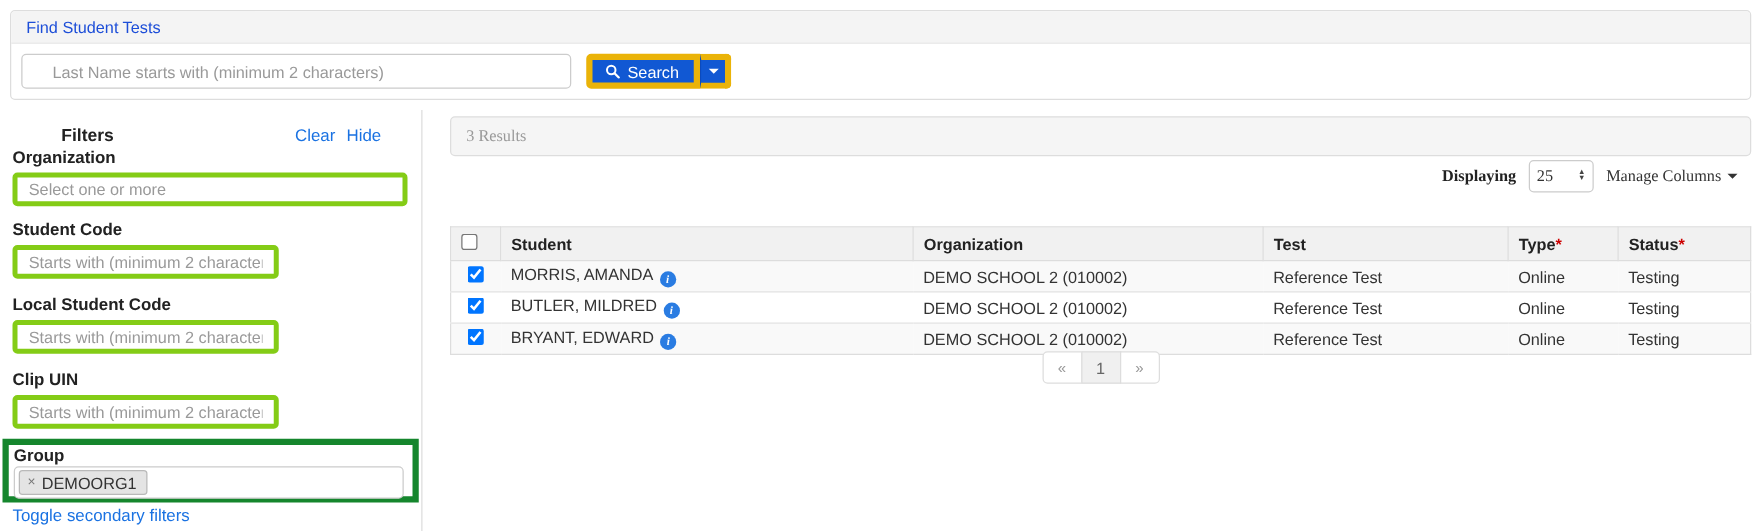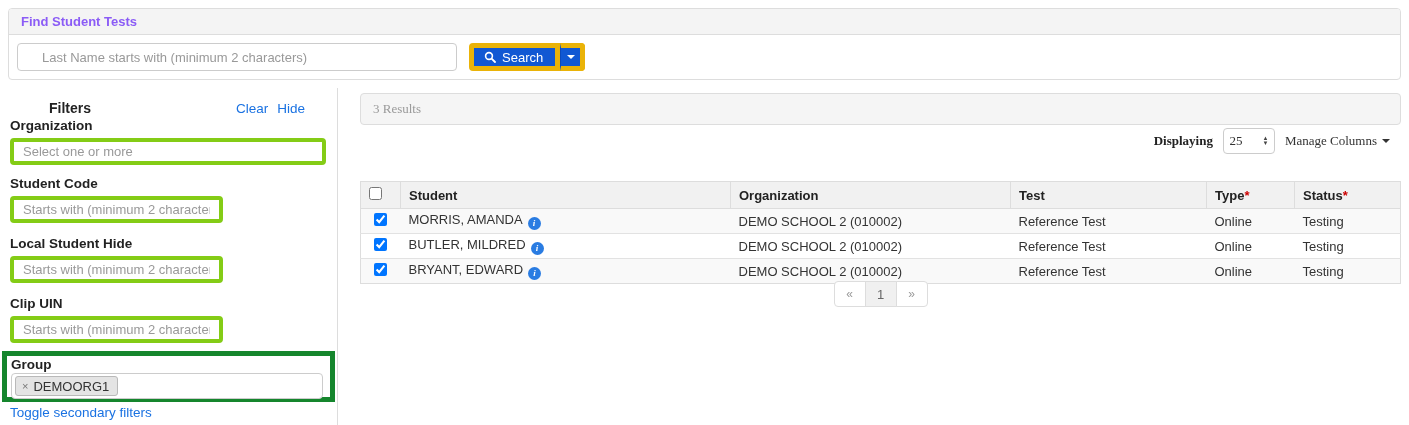--- a/index.html
+++ b/index.html
@@ -10,21 +10,21 @@
     font-size:13px; color:#333;
   }
   
   .top-panel {
     position:absolute; left:8px; top:8px; right:8px; height:72px;
     border:1px solid #ddd; border-radius:4px; background:#fff;
   }
   .panel-heading {
     height:26px; line-height:25px; padding:0 12px; background:#f4f4f4;
     border-bottom:1px solid #ddd; border-radius:3px 3px 0 0;
-    font-weight:bold; color:#8b5cf6;
+    font-weight:normal; color:#1d4ed8;
   }
   .panel-body { position:relative; height:44px; }
   .search-input {
     position:absolute; left:8px; top:8px; width:440px; height:28px;
     border:1px solid #ccc; border-radius:4px; padding:0 24px;
     font-family:inherit; font-size:13px; color:#333; outline:none;
   }
   .search-input::placeholder { color:#999; opacity:1; }
   .btn-group { position:absolute; left:460px; top:8px; height:28px; display:flex; }
   .btn {
@@ -174,21 +174,21 @@
         <a class="link">Hide</a>
       </span>
     </div>
 
     <div class="f-label" style="top:30px">Organization</div>
     <input class="f-input w-wide" style="top: 50px;" type="text" placeholder="Select one or more">
 
     <div class="f-label" style="top:88px">Student Code</div>
     <input class="f-input w-mid" style="top: 108px;" type="text" placeholder="Starts with (minimum 2 characters)">
 
-    <div class="f-label" style="top:148px">Local Student Hide</div>
+    <div class="f-label" style="top:148px">Local Student Code</div>
     <input class="f-input w-mid" style="top: 168px;" type="text" placeholder="Starts with (minimum 2 characters)">
 
     <div class="f-label" style="top:208px">Clip UIN</div>
     <input class="f-input w-mid" style="top: 228px;" type="text" placeholder="Starts with (minimum 2 characters)">
 
     <div class="green-box">
       <div class="group-label">Group</div>
       <div class="group-input">
         <span class="tag">
           <span class="tag-x">×</span>

